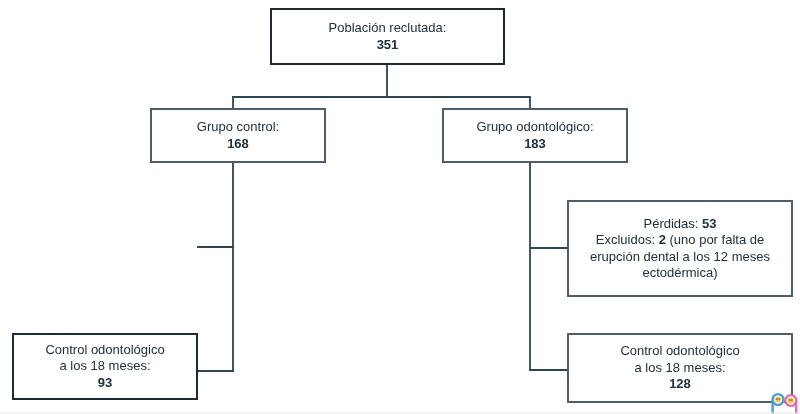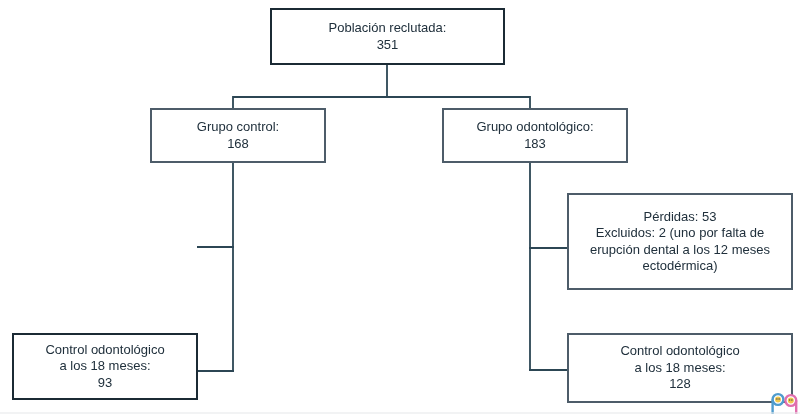--- a/index.html
+++ b/index.html
@@ -24,26 +24,26 @@
     border: 2px solid var(--border-gray, #4d5c69);
     display: flex;
     flex-direction: column;
     justify-content: center;
     align-items: center;
     text-align: center;
     font-size: 13px;
     line-height: 16.5px;
     padding: 20px 6px;
   }
-  .box b { font-weight: normal; }
+  .box b { font-weight: bold; }
   .box-recruited   { left: 270px; top: 8px;   width: 235px; height: 57px; border-color: var(--border-dark, #1b2a34); }
   .box-control     { left: 150px; top: 108px; width: 176px; height: 55px; text-align: center; }
   .box-intervention{ left: 442px; top: 108px; width: 186px; height: 55px; }
   .box-losses-left { left: 62px;  top: 231px; width: 135px; height: 32px; border-color: var(--border-light, #6e7a85); }
-  .box-losses-right{ left: 567px; top: 193px; width: 226px; height: 97px; }
+  .box-losses-right{ left: 567px; top: 200px; width: 226px; height: 97px; }
   .box-followup-left { left: 12px;  top: 333px; width: 186px; height: 67px; border-color: var(--border-dark, #1b2a34); }
   .box-followup-right{ left: 567px; top: 333px; width: 226px; height: 70px; }
   .logo {
     position: absolute;
     left: 769px; top: 391px;
     width: 31px; height: 23px;
   }
   .page-edge {
     position: absolute;
     left: 0; right: 0; bottom: 0;

